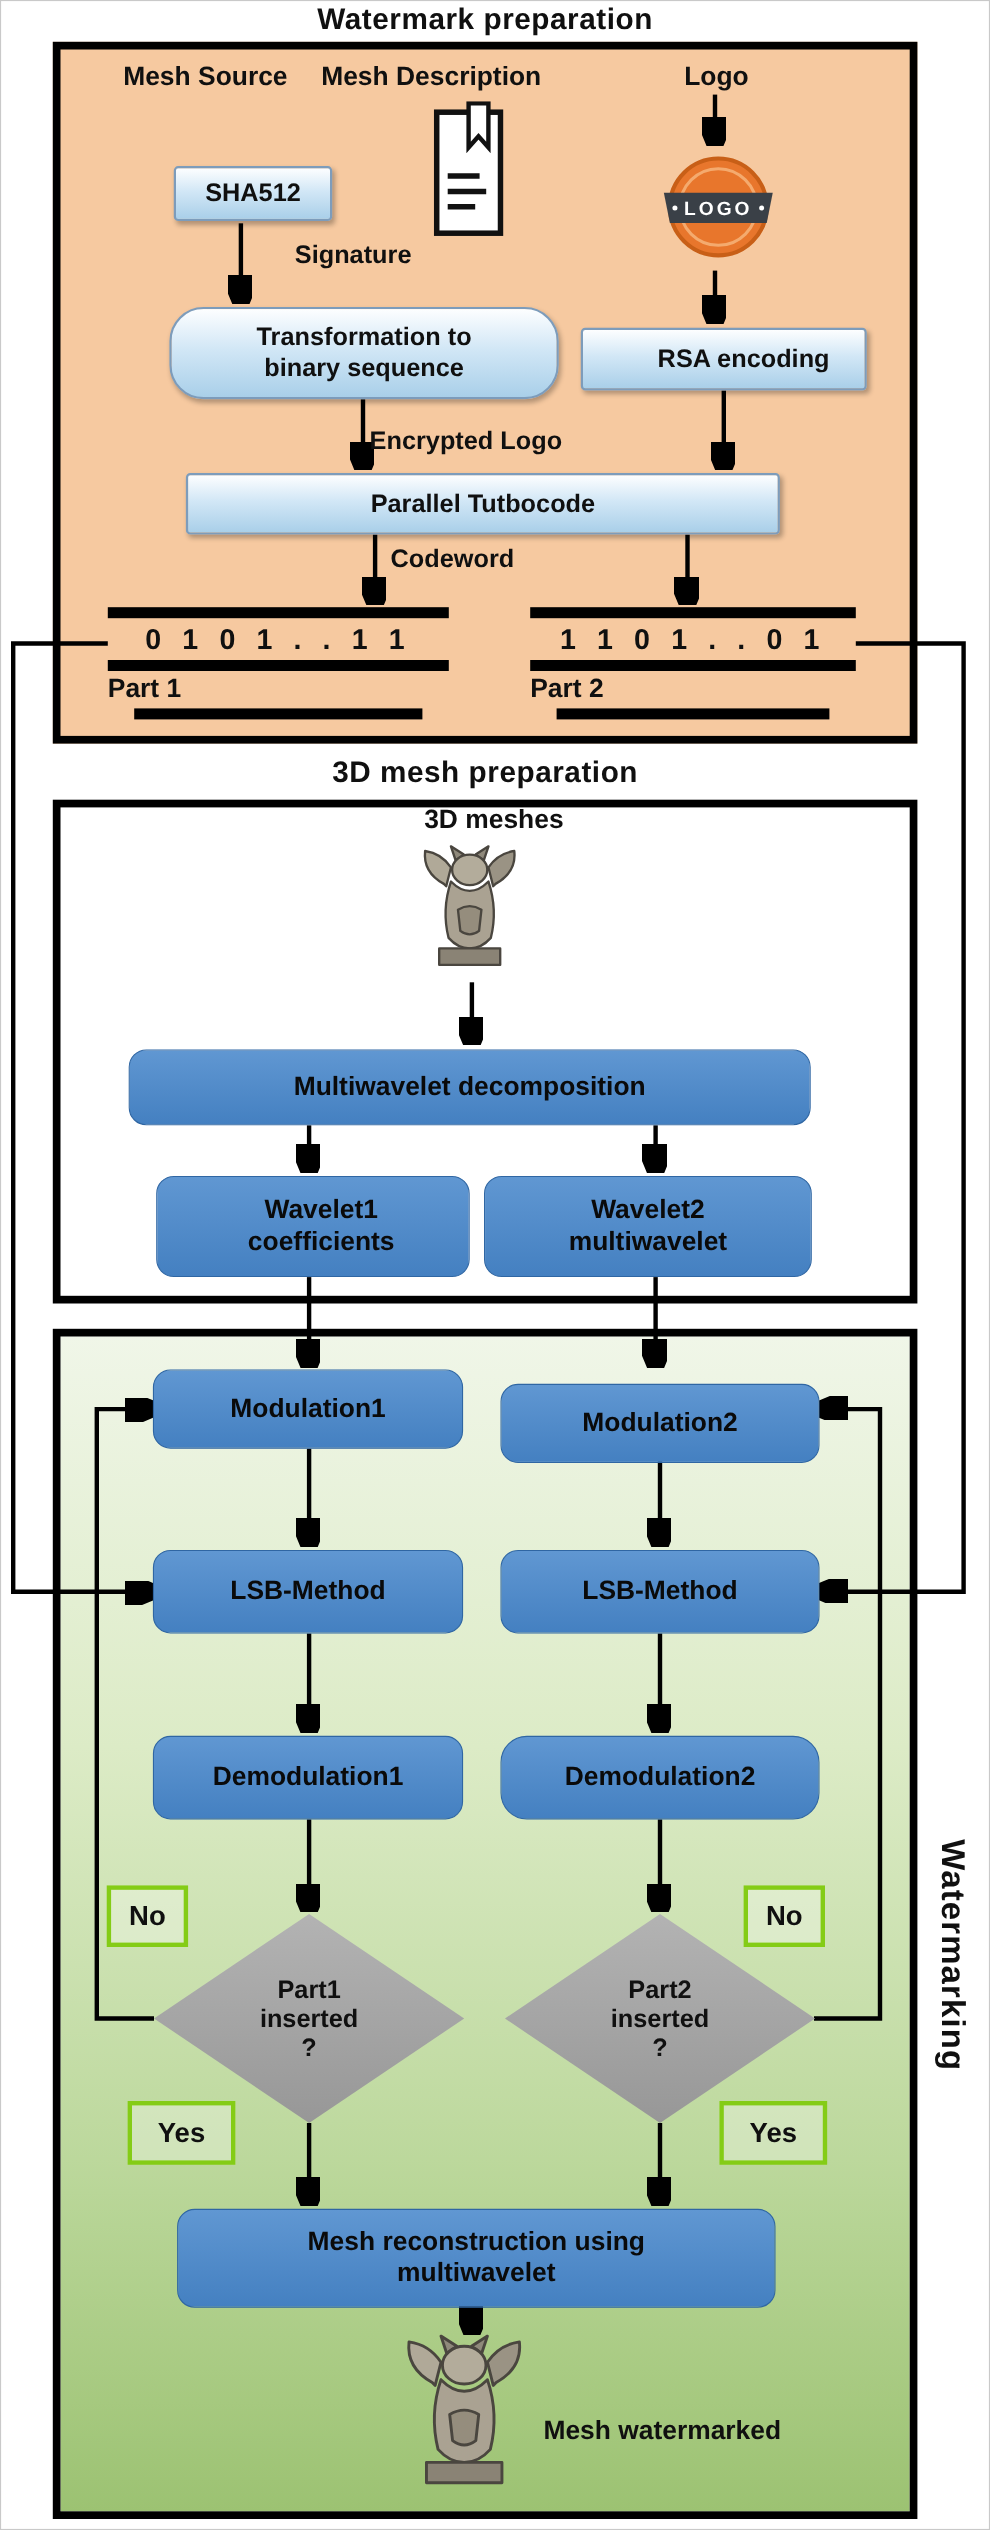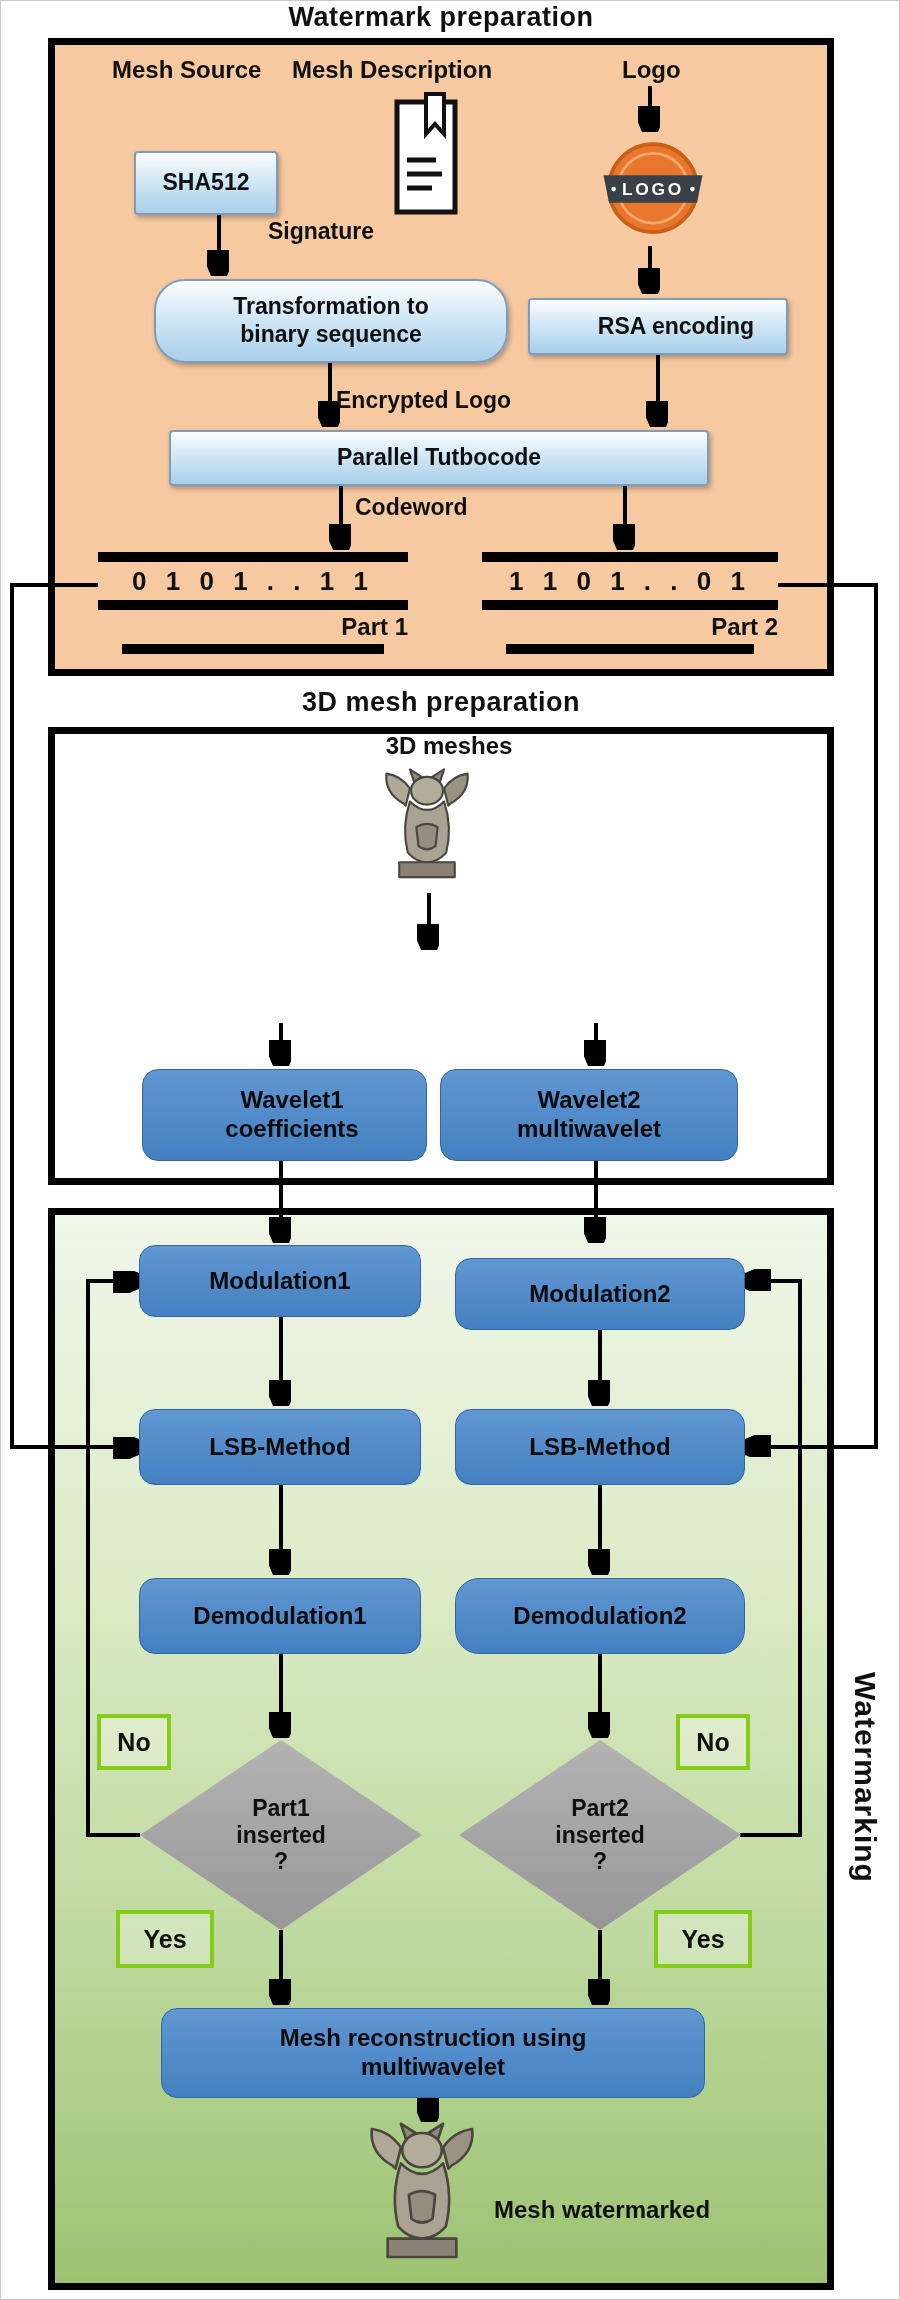--- a/index.html
+++ b/index.html
@@ -38,21 +38,21 @@
              font-weight:bold; font-size:23px; text-align:center; white-space:pre-line; line-height:1.15; }
 
   .gatebox { position:absolute; z-index:3; border:4px solid #84cc16; background:rgba(255,255,255,.3);
              display:flex; align-items:center; justify-content:center;
              font-weight:bold; font-size:25px; }
 
   .bits-group { position:absolute; z-index:3; }
   .bar { height:10px; background:#000; }
   .bar-inset { margin:0 24px; }
   .bits { font-size:26px; font-weight:bold; text-align:center; letter-spacing:6px; line-height:38px; white-space:nowrap; }
-  .part-label { font-size:24px; font-weight:bold; text-align:right; line-height:34px; }
+  .part-label { font-size:24px; font-weight:bold; text-align:left; line-height:34px; }
 
   .icon-abs { position:absolute; z-index:3; }
   #overlay { position:absolute; left:0; top:0; z-index:2; pointer-events:none; }
   #overlay path { stroke:#000; stroke-width:4; fill:none; }
 
   .side-label { position:absolute; z-index:4; writing-mode:vertical-rl;
                 font-weight:bold; font-size:30px; letter-spacing:1px; }
 </style>
 </head>
 <body>
@@ -98,21 +98,21 @@
   </svg>
 
   <div class="sec-title" style="left:48px; top:2px; width:786px;">Watermark preparation</div>
   <div class="sec-title" style="left:48px; top:687px; width:786px;">3D mesh preparation</div>
   <div class="side-label" style="left:848px; top:1672px;">Watermarking</div>
 
   <div class="lbl lbl-big" style="left:112px; top:56px;">Mesh Source</div>
   <div class="lbl lbl-big" style="left:292px; top:56px;">Mesh Description</div>
   <div class="lbl lbl-big" style="left:622px; top:56px;">Logo</div>
 
-  <div class="iobox" style="left:134px; top:151px; width:144px; height:64px;">SHA512</div>
+  <div class="iobox" style="left:158px; top:151px; width:144px; height:50px;">SHA512</div>
 
   <svg class="icon-abs" style="left:394px; top:92px;" width="64" height="124" viewBox="0 0 64 124">
     <rect x="3" y="10" width="58" height="110" fill="#ffffff" stroke="#111" stroke-width="5"></rect>
     <path d="M32 2 L50 2 L50 42 L41 32 L32 42 Z" fill="#ffffff" stroke="#111" stroke-width="4"></path>
     <line x1="13" y1="68" x2="42" y2="68" stroke="#111" stroke-width="5"></line>
     <line x1="13" y1="82" x2="48" y2="82" stroke="#111" stroke-width="5"></line>
     <line x1="13" y1="96" x2="38" y2="96" stroke="#111" stroke-width="5"></line>
   </svg>
 
   <svg class="icon-abs" style="left:598px; top:136px;" width="110" height="108" viewBox="0 0 120 112">
@@ -161,20 +161,21 @@
       <path d="M72 38 Q90 28 88 10 Q74 12 66 24 L70 40 Z" fill="#9a9384"></path>
       <path d="M38 18 L34 6 L45 13 Z" fill="#8f897b"></path>
       <path d="M62 18 L66 6 L55 13 Z" fill="#8f897b"></path>
       <ellipse cx="50" cy="26" rx="15" ry="13" fill="#b3ac9b"></ellipse>
       <path d="M34 36 Q26 60 32 84 Q40 93 50 93 Q60 93 68 84 Q74 60 66 36 Q58 44 50 44 Q42 44 34 36 Z" fill="#aaa292"></path>
       <path d="M40 60 Q50 54 60 60 L58 78 Q50 84 42 78 Z" fill="#958d7d"></path>
       <rect x="24" y="93" width="52" height="14" fill="#8a8375"></rect>
     </g>
   </svg>
 
+  <div class="procbox" style="left:117px; top:954px; width:620px; height:69px;">Multiwavelet decomposition</div>
 
   <div class="procbox" style="left:142px; top:1069px; width:285px; height:92px;padding-left:15px;">Wavelet1
 coefficients</div>
   <div class="procbox" style="left:440px; top:1069px; width:298px; height:92px;">Wavelet2
 multiwavelet</div>
 
   <div class="procbox" style="left:139px; top:1245px; width:282px; height:72px;">Modulation1</div>
   <div class="procbox" style="left:455px; top:1258px; width:290px; height:72px;">Modulation2</div>
 
   <div class="procbox" style="left:139px; top:1409px; width:282px; height:76px;">LSB-Method</div>

